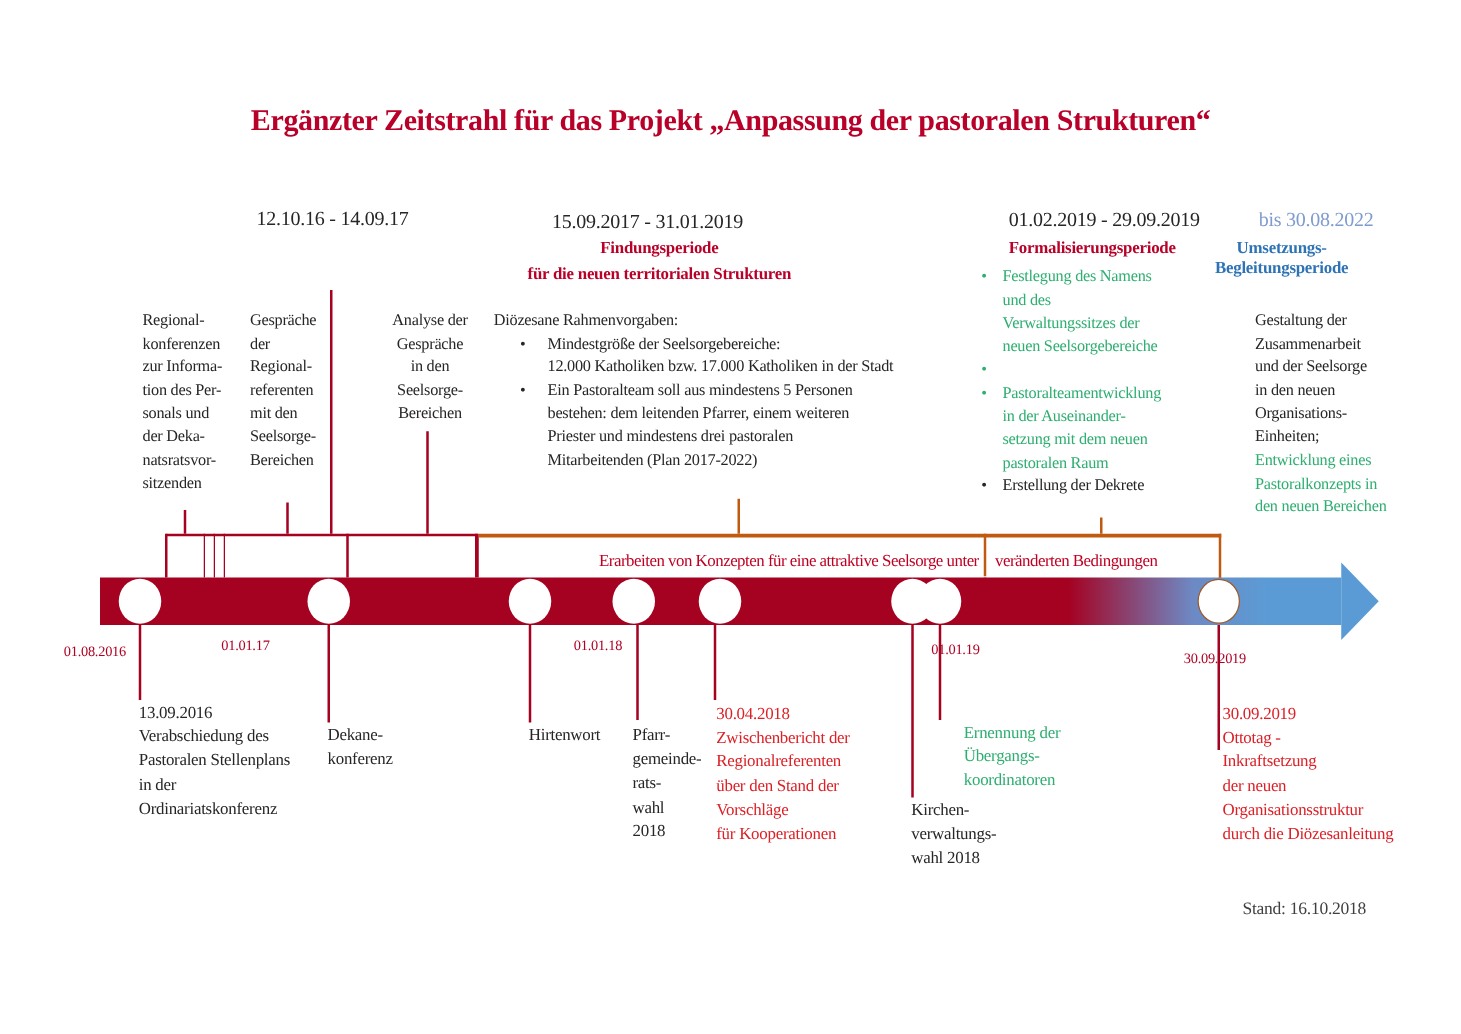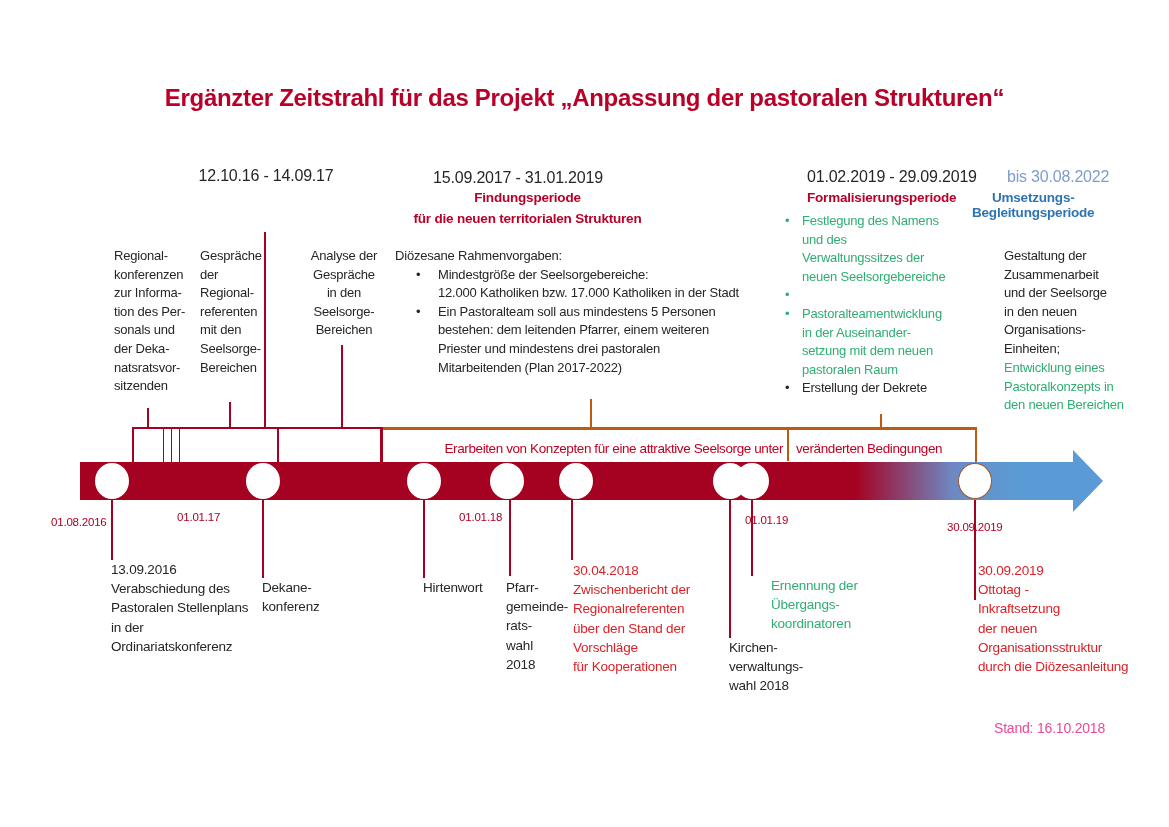--- a/index.html
+++ b/index.html
@@ -1,18 +1,18 @@
 <!DOCTYPE html>
 <html><head>
 <meta charset="utf-8">
 <style>
   html,body{margin:0;padding:0;background:#fff;}
   .slide{
     position:relative;width:1169px;height:827px;background:#fff;overflow:hidden;
-    font-family:Liberation Sans, sans-serif;color:#262626;letter-spacing:-0.2px;
+    font-family:Liberation Serif, serif;color:#262626;letter-spacing:-0.2px;
   }
   .abs{position:absolute;}
   .preline{white-space:pre-line;}
   .nowrap{white-space:nowrap;}
   .center{text-align:center;}
   .title{
     left:0;top:84px;width:1169px;text-align:center;
     font-size:24px;font-weight:bold;color:#B80029;letter-spacing:-0.3px;
   }
   .pdate{font-size:16px;color:#262626;}
@@ -46,21 +46,21 @@
   .thin{width:1px;}
   .thick{width:3px;}
   .c-red{background:#A50121;}
   .c-orange{background:#C05A11;}
   .hline-red{position:absolute;border-top:2px solid #A50121;}
   .hline-orange{position:absolute;border-top:3px solid #C05A11;}
   .dashline{position:absolute;width:0;border-left:2px dashed rgba(192,90,17,0.8);}
   .dashline-red{position:absolute;width:0;border-left:1px dashed rgba(255,200,200,0.45);}
   .datelabel{font-size:11.5px;color:#B00023;letter-spacing:-0.2px;}
   .banner{font-size:13.5px;color:#C00023;letter-spacing:-0.4px;}
-  .stand{font-size:14px;color:#ec4899;}
+  .stand{font-size:14px;color:#404040;}
 </style>
 </head>
 <body>
 
 <div class="slide">
 
   <div class="abs title">Ergänzter Zeitstrahl für das Projekt „Anpassung der pastoralen Strukturen“</div>
 
   <div class="abs pdate center" style="left:166px;top:167px;width:200px;">12.10.16 - 14.09.17</div>
 

